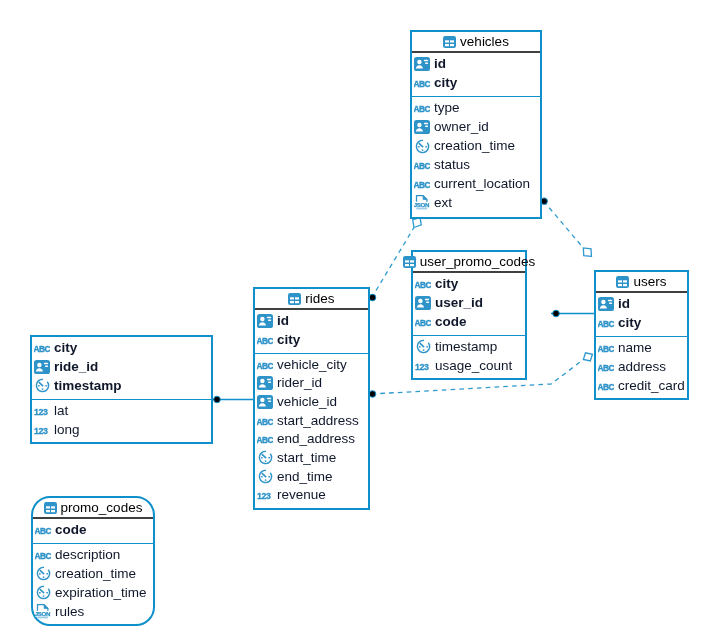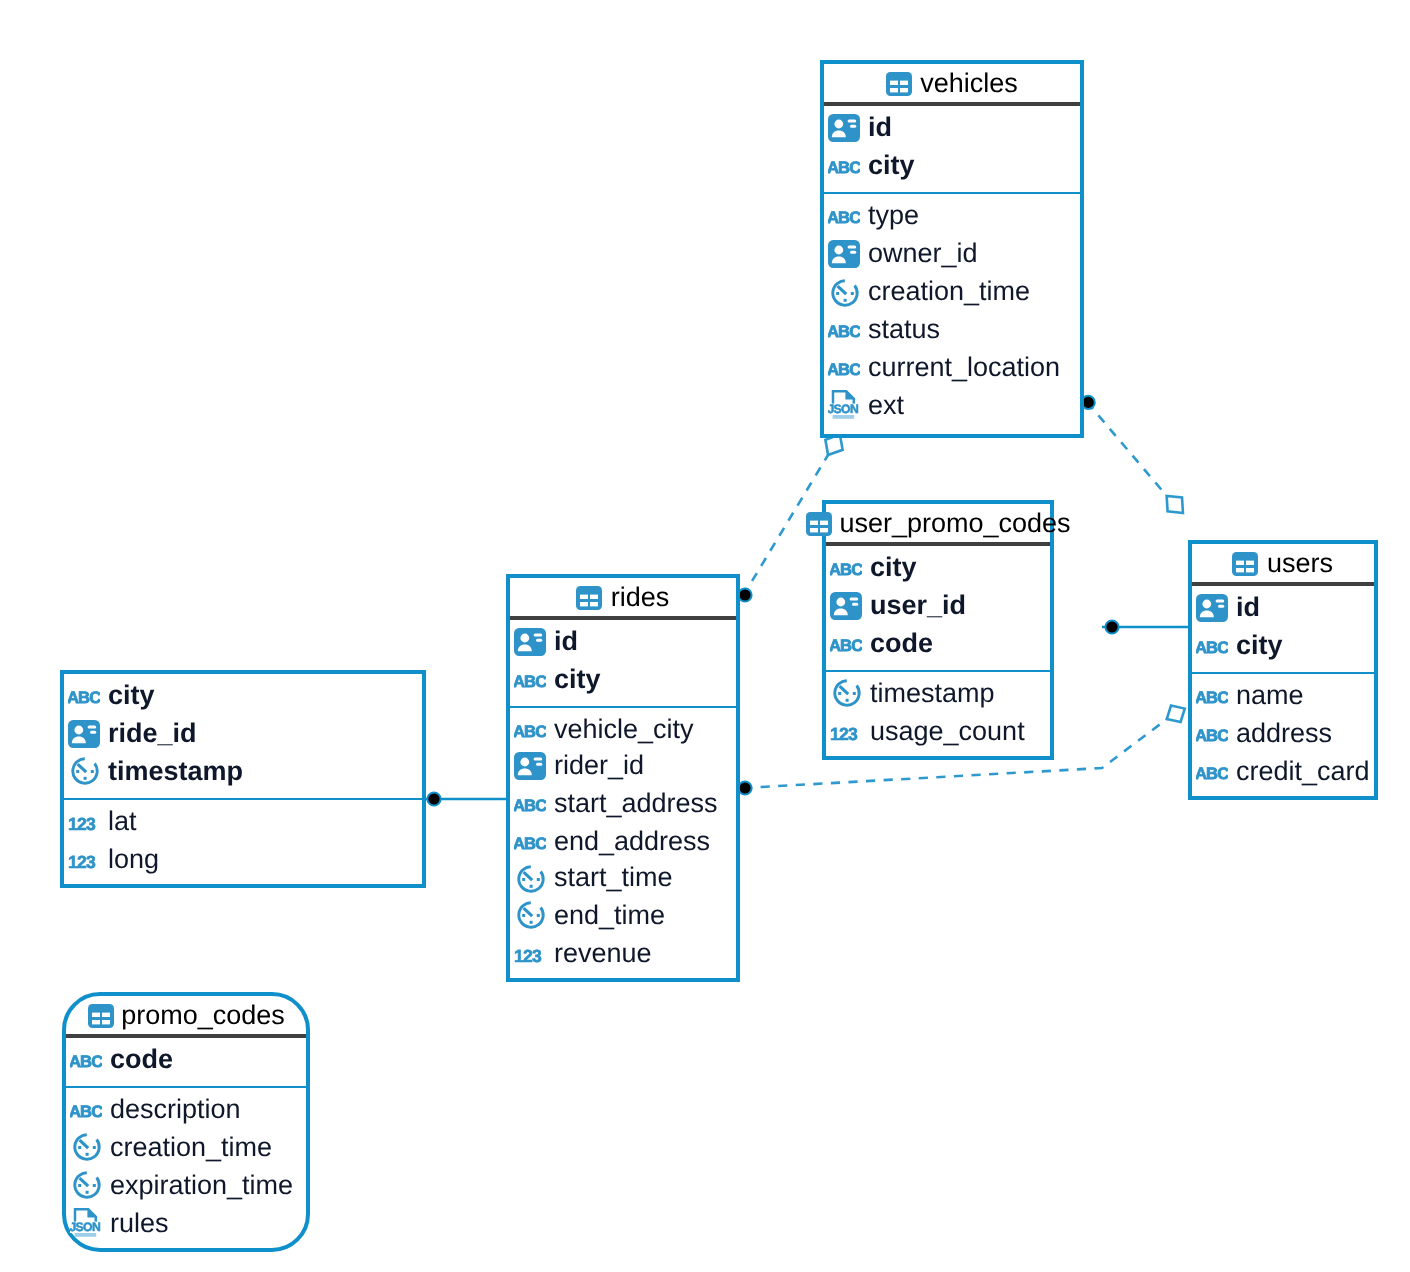--- a/index.html
+++ b/index.html
@@ -332,20 +332,32 @@
               <circle cx="5.4" cy="5" r="2.2" fill="#fff"></circle>
               <path d="M1.9 11.6 C1.9 9.5 3.4 8.2 5.4 8.2 C7.4 8.2 8.9 9.5 8.9 11.6 Z" fill="#fff"></path>
               <rect x="9.8" y="2.8" width="4.3" height="1.5" rx="0.75" fill="#fff"></rect>
               <rect x="11" y="5.4" width="3.1" height="1.5" rx="0.75" fill="#fff"></rect>
             </svg>
           </span>
           <span>rider_id</span>
         </div>
 <div class="row" style="height:18.65px">
           <span class="ic">
+            <svg width="16" height="14" viewBox="0 0 16 14">
+              <rect x="0" y="0" width="16" height="14" rx="2.6" fill="#2e93c9"></rect>
+              <circle cx="5.4" cy="5" r="2.2" fill="#fff"></circle>
+              <path d="M1.9 11.6 C1.9 9.5 3.4 8.2 5.4 8.2 C7.4 8.2 8.9 9.5 8.9 11.6 Z" fill="#fff"></path>
+              <rect x="9.8" y="2.8" width="4.3" height="1.5" rx="0.75" fill="#fff"></rect>
+              <rect x="11" y="5.4" width="3.1" height="1.5" rx="0.75" fill="#fff"></rect>
+            </svg>
+          </span>
+          <span>vehicle_id</span>
+        </div>
+<div class="row" style="height:18.65px">
+          <span class="ic">
             <svg width="16" height="10" viewBox="0 0 16 10">
               <text x="-0.5" y="8.5" font-family="Liberation Sans" font-size="8.3" font-weight="bold" letter-spacing="-0.45" fill="#2e93c9" stroke="#2e93c9" stroke-width="0.4">ABC</text>
             </svg>
           </span>
           <span>start_address</span>
         </div>
 <div class="row" style="height:18.65px">
           <span class="ic">
             <svg width="16" height="10" viewBox="0 0 16 10">
               <text x="-0.5" y="8.5" font-family="Liberation Sans" font-size="8.3" font-weight="bold" letter-spacing="-0.45" fill="#2e93c9" stroke="#2e93c9" stroke-width="0.4">ABC</text>

